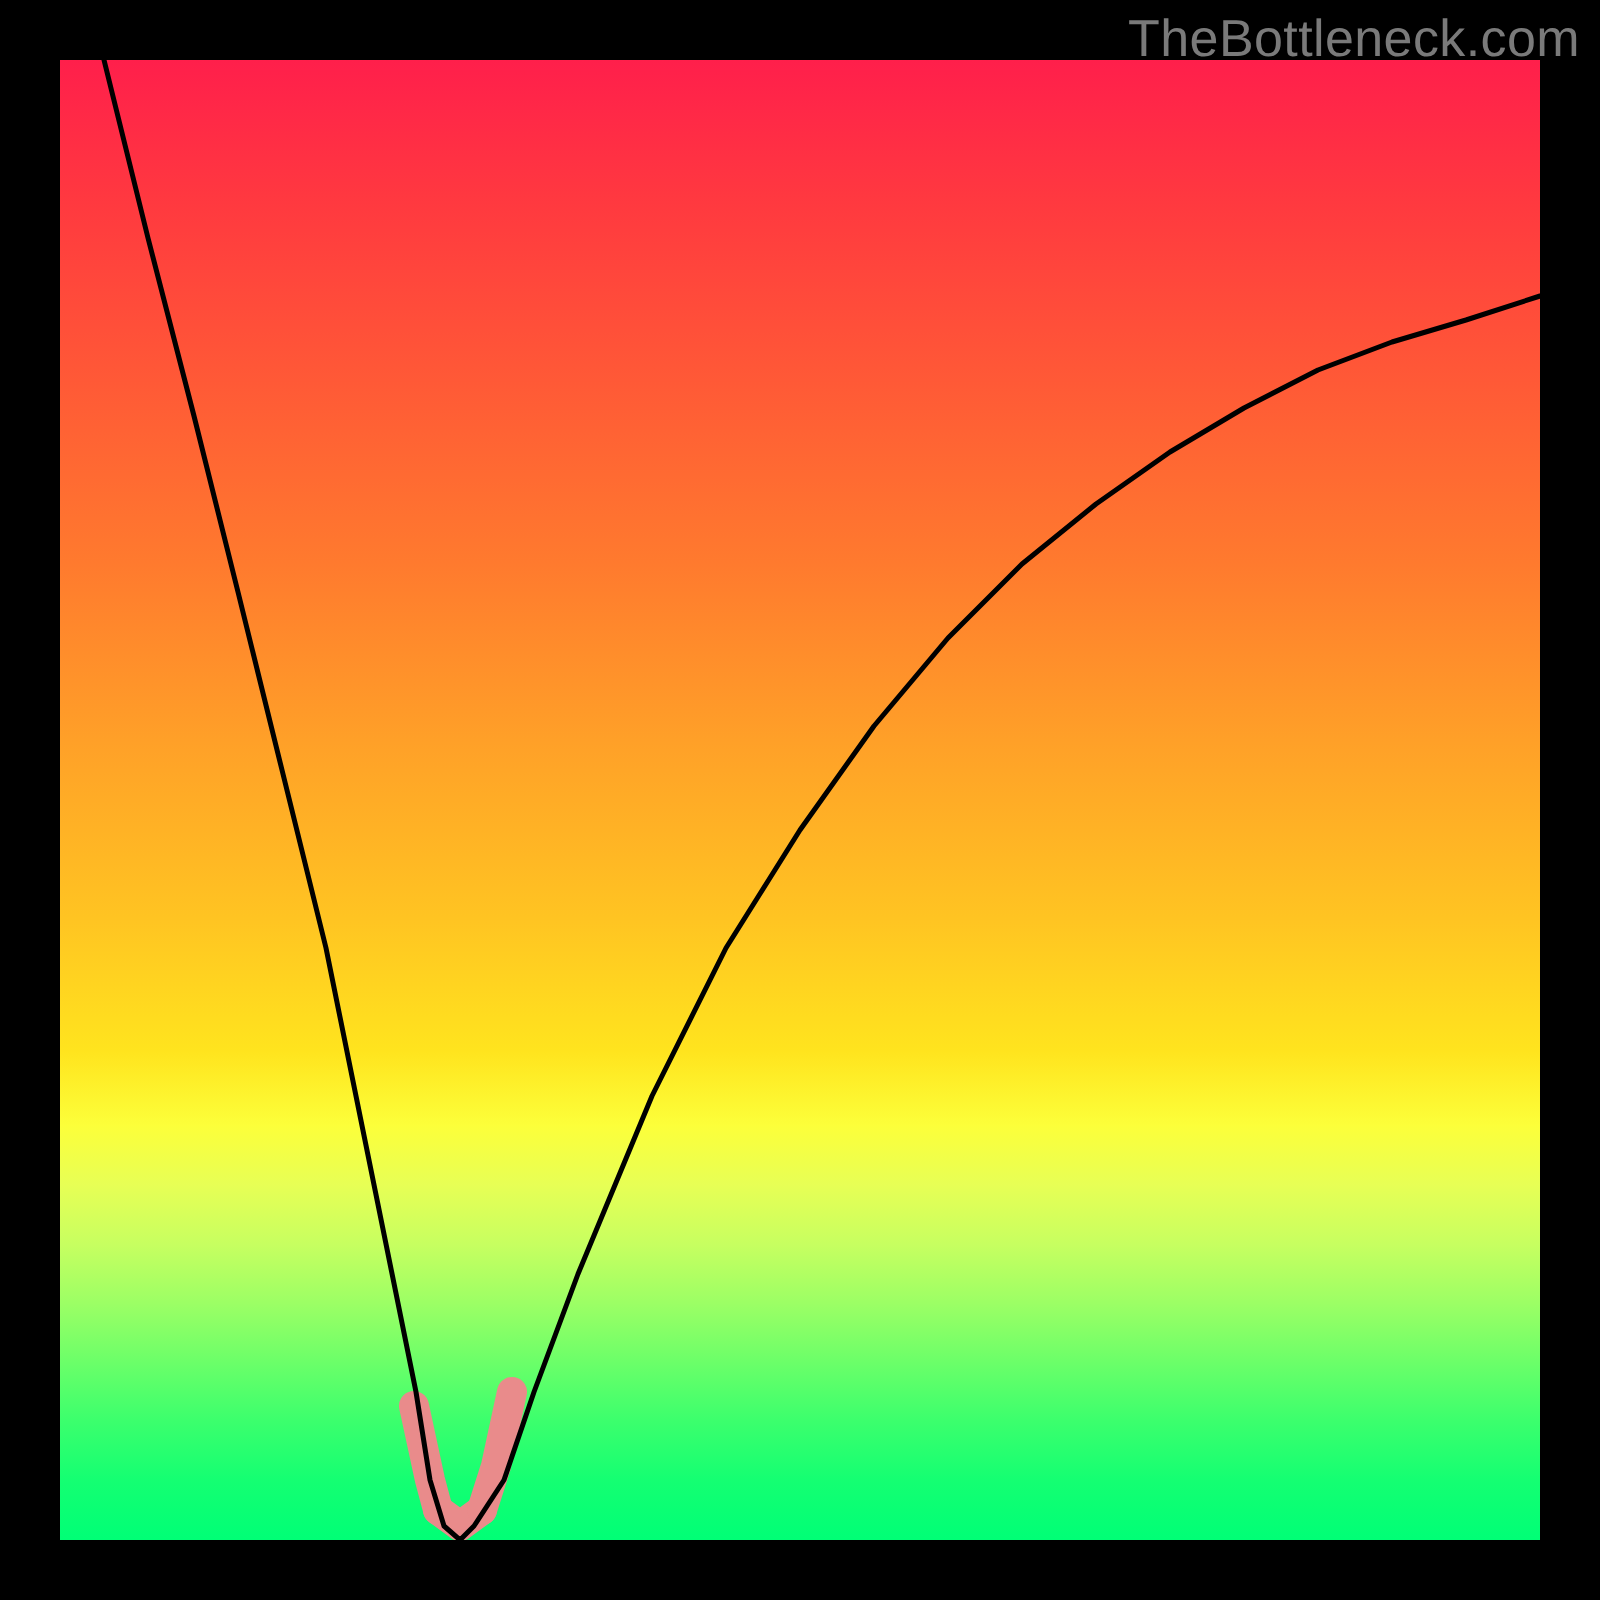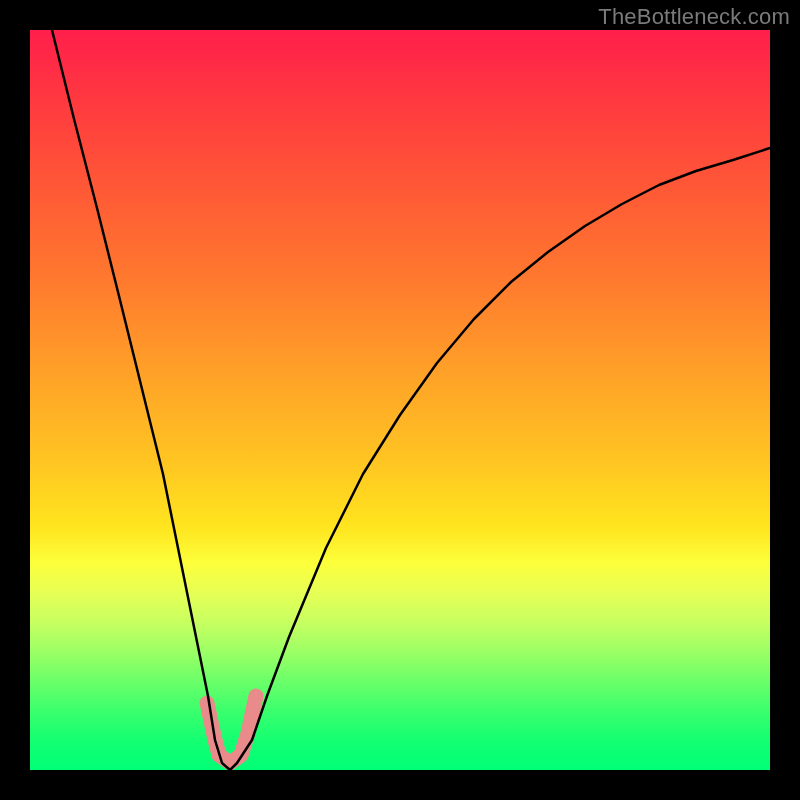--- a/index.html
+++ b/index.html
@@ -14,21 +14,21 @@
     position: relative;
     width: 800px;
     height: 800px;
     background: #000;
   }
   .watermark {
     position: absolute;
     top: 4px;
     right: 10px;
     color: #7a7a7a;
-    font-size: 22px;
+    font-size: 26px;
     font-weight: 500;
     letter-spacing: 0.2px;
     z-index: 5;
   }
   .plot-area {
     position: absolute;
     left: 30px;
     top: 30px;
     width: 740px;
     height: 740px;

